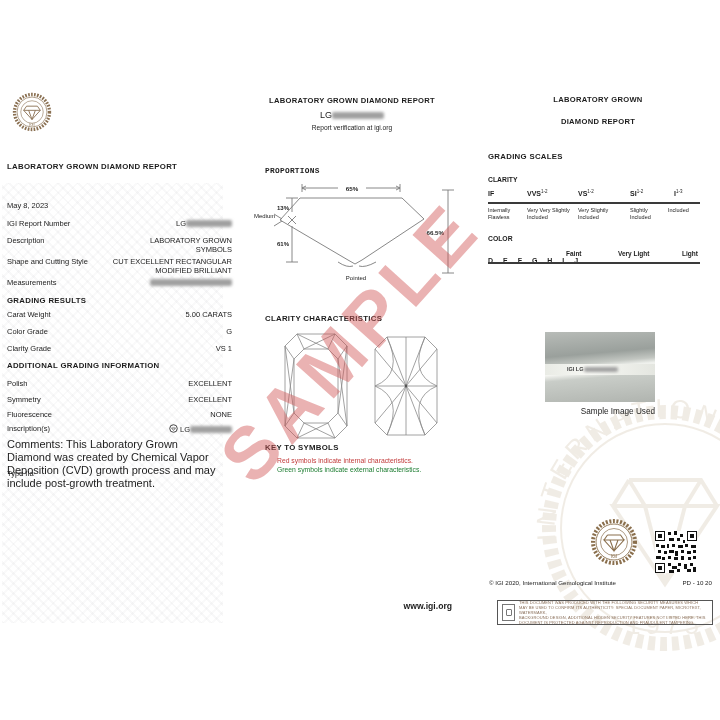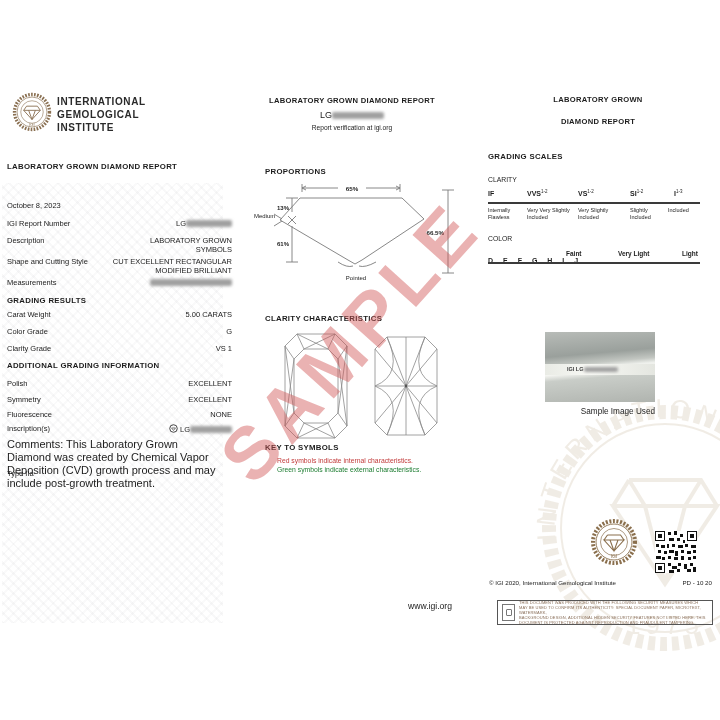--- a/index.html
+++ b/index.html
@@ -1,19 +1,19 @@
 <!DOCTYPE html>
 <html><head>
 <meta charset="utf-8">
 <style>
   html,body{margin:0;padding:0;background:#fff;}
   .page{position:relative;width:720px;height:720px;background:#ffffff;overflow:hidden;
         font-family:"Liberation Sans",sans-serif;color:#1c1c1c;}
   .abs{position:absolute;}
-  .b{font-weight:normal;}
+  .b{font-weight:bold;}
   .ctr{text-align:right;}
   .rt{text-align:right;}
   
   .org-name{left:57px;top:95px;font-size:10px;font-weight:bold;letter-spacing:.6px;line-height:13px;color:#2a2a2a;}
   .c-head{left:252px;width:200px;text-align:center;}
   .r-head{left:498px;width:200px;text-align:center;}
   .h-title{font-size:7.6px;font-weight:bold;letter-spacing:.3px;}
   
   .lp-tex{left:2px;top:183px;width:221px;height:440px;
     background:
@@ -68,40 +68,35 @@
     <text x="160" y="236" text-anchor="middle" font-size="26" letter-spacing="5" fill="#a98d62">1975</text>
   </svg>
 
   <svg class="abs" style="left:12px;top:92px;" width="40" height="40" viewBox="0 0 48 48">
     <circle cx="24" cy="24" r="21" fill="none" stroke="#8a7052" stroke-width="4" stroke-dasharray="2 1.6"></circle>
     <circle cx="24" cy="24" r="18" fill="none" stroke="#8a7052" stroke-width="0.8"></circle>
     <circle cx="24" cy="24" r="13.5" fill="none" stroke="#8a7052" stroke-width="0.7"></circle>
     <path d="M14 22 L34 22 L24 33 Z M17.5 17 L30.5 17 L34 22 M14 22 L17.5 17 M20 22 L24 33 L28 22" fill="none" stroke="#8a7052" stroke-width="1.1"></path>
     <text x="24" y="41" text-anchor="middle" font-size="5" fill="#8a7052">IGI</text>
   </svg>
-  <div class="abs org-name">
-    <div>INTERNATIONAL</div>
-    <div>GEMOLOGICAL</div>
-    <div>INSTITUTE</div>
-  </div>
 
   <div class="abs c-head h-title" style="top:96px;">LABORATORY GROWN DIAMOND REPORT</div>
   <div class="abs c-head" style="top:110px;font-size:9px;">
     <span>LG</span><span class="redact" style="width:52px;"></span>
   </div>
   <div class="abs c-head" style="top:124px;font-size:6.6px;">Report verification at igi.org</div>
 
   <div class="abs r-head h-title" style="top:95px;">LABORATORY GROWN</div>
   <div class="abs r-head h-title" style="top:117px;">DIAMOND REPORT</div>
 
   <div class="abs sec" style="top:162px;">LABORATORY GROWN DIAMOND REPORT</div>
   <div class="abs lp-tex"></div>
 
   <div class="abs row" style="top:201px;">
-    <span class="lab">October 8, 2023</span>
+    <span class="lab">May 8, 2023</span>
   </div>
 
   <div class="abs row" style="top:219px;">
     <span class="lab">IGI Report Number</span>
     <span class="val">
       <span>LG</span><span class="redact" style="width:46px;"></span>
     </span>
   </div>
 
   <div class="abs row" style="top:236px;">
@@ -161,21 +156,21 @@
         <circle cx="5" cy="5" r="4.2" fill="none" stroke="#333" stroke-width="1"></circle>
         <path d="M2.8 4.4 L7.2 4.4 L5 7.2 Z" fill="none" stroke="#333" stroke-width="0.7"></path>
       </svg>
       <span>LG</span><span class="redact" style="width:42px;"></span>
     </span>
   </div>
 
   <div class="abs" style="left:7px;top:438px;width:218px;font-size:11px;line-height:13px;">Comments: This Laboratory Grown Diamond was created by Chemical Vapor Deposition (CVD) growth process and may include post-growth treatment.</div>
   <div class="abs" style="left:7px;top:469px;font-size:7.5px;">Type IIa</div>
 
-  <div class="abs m-head" style="top:167px;">PROPORTIONS</div>
+  <div class="abs m-head" style="top:167px;font-family:Liberation Mono, monospace;">PROPORTIONS</div>
 
   <svg class="abs" style="left:252px;top:178px;" width="215" height="125" viewBox="0 0 215 125">
     <g stroke="#7a7a7a" stroke-width="0.9" fill="none">
 
       <path d="M50 10 H86 M114 10 H148 M50 6 V14 M148 6 V14 M50 10 l4 -2 M50 10 l4 2 M148 10 l-4 -2 M148 10 l-4 2"></path>
 
       <path d="M48 20 H150 M48 20 L28 42 M150 20 L172 41 M28 42 L96 82 L103 86 L110 82 L172 41"></path>
       <path d="M86 84 Q95 90 101 88 M124 84 Q113 90 107 88"></path>
 
       <path d="M34 20 H46 M40 20 V34 M36 38 L44 46 M36 46 L44 38 M40 48 V84 M34 84 H46"></path>

